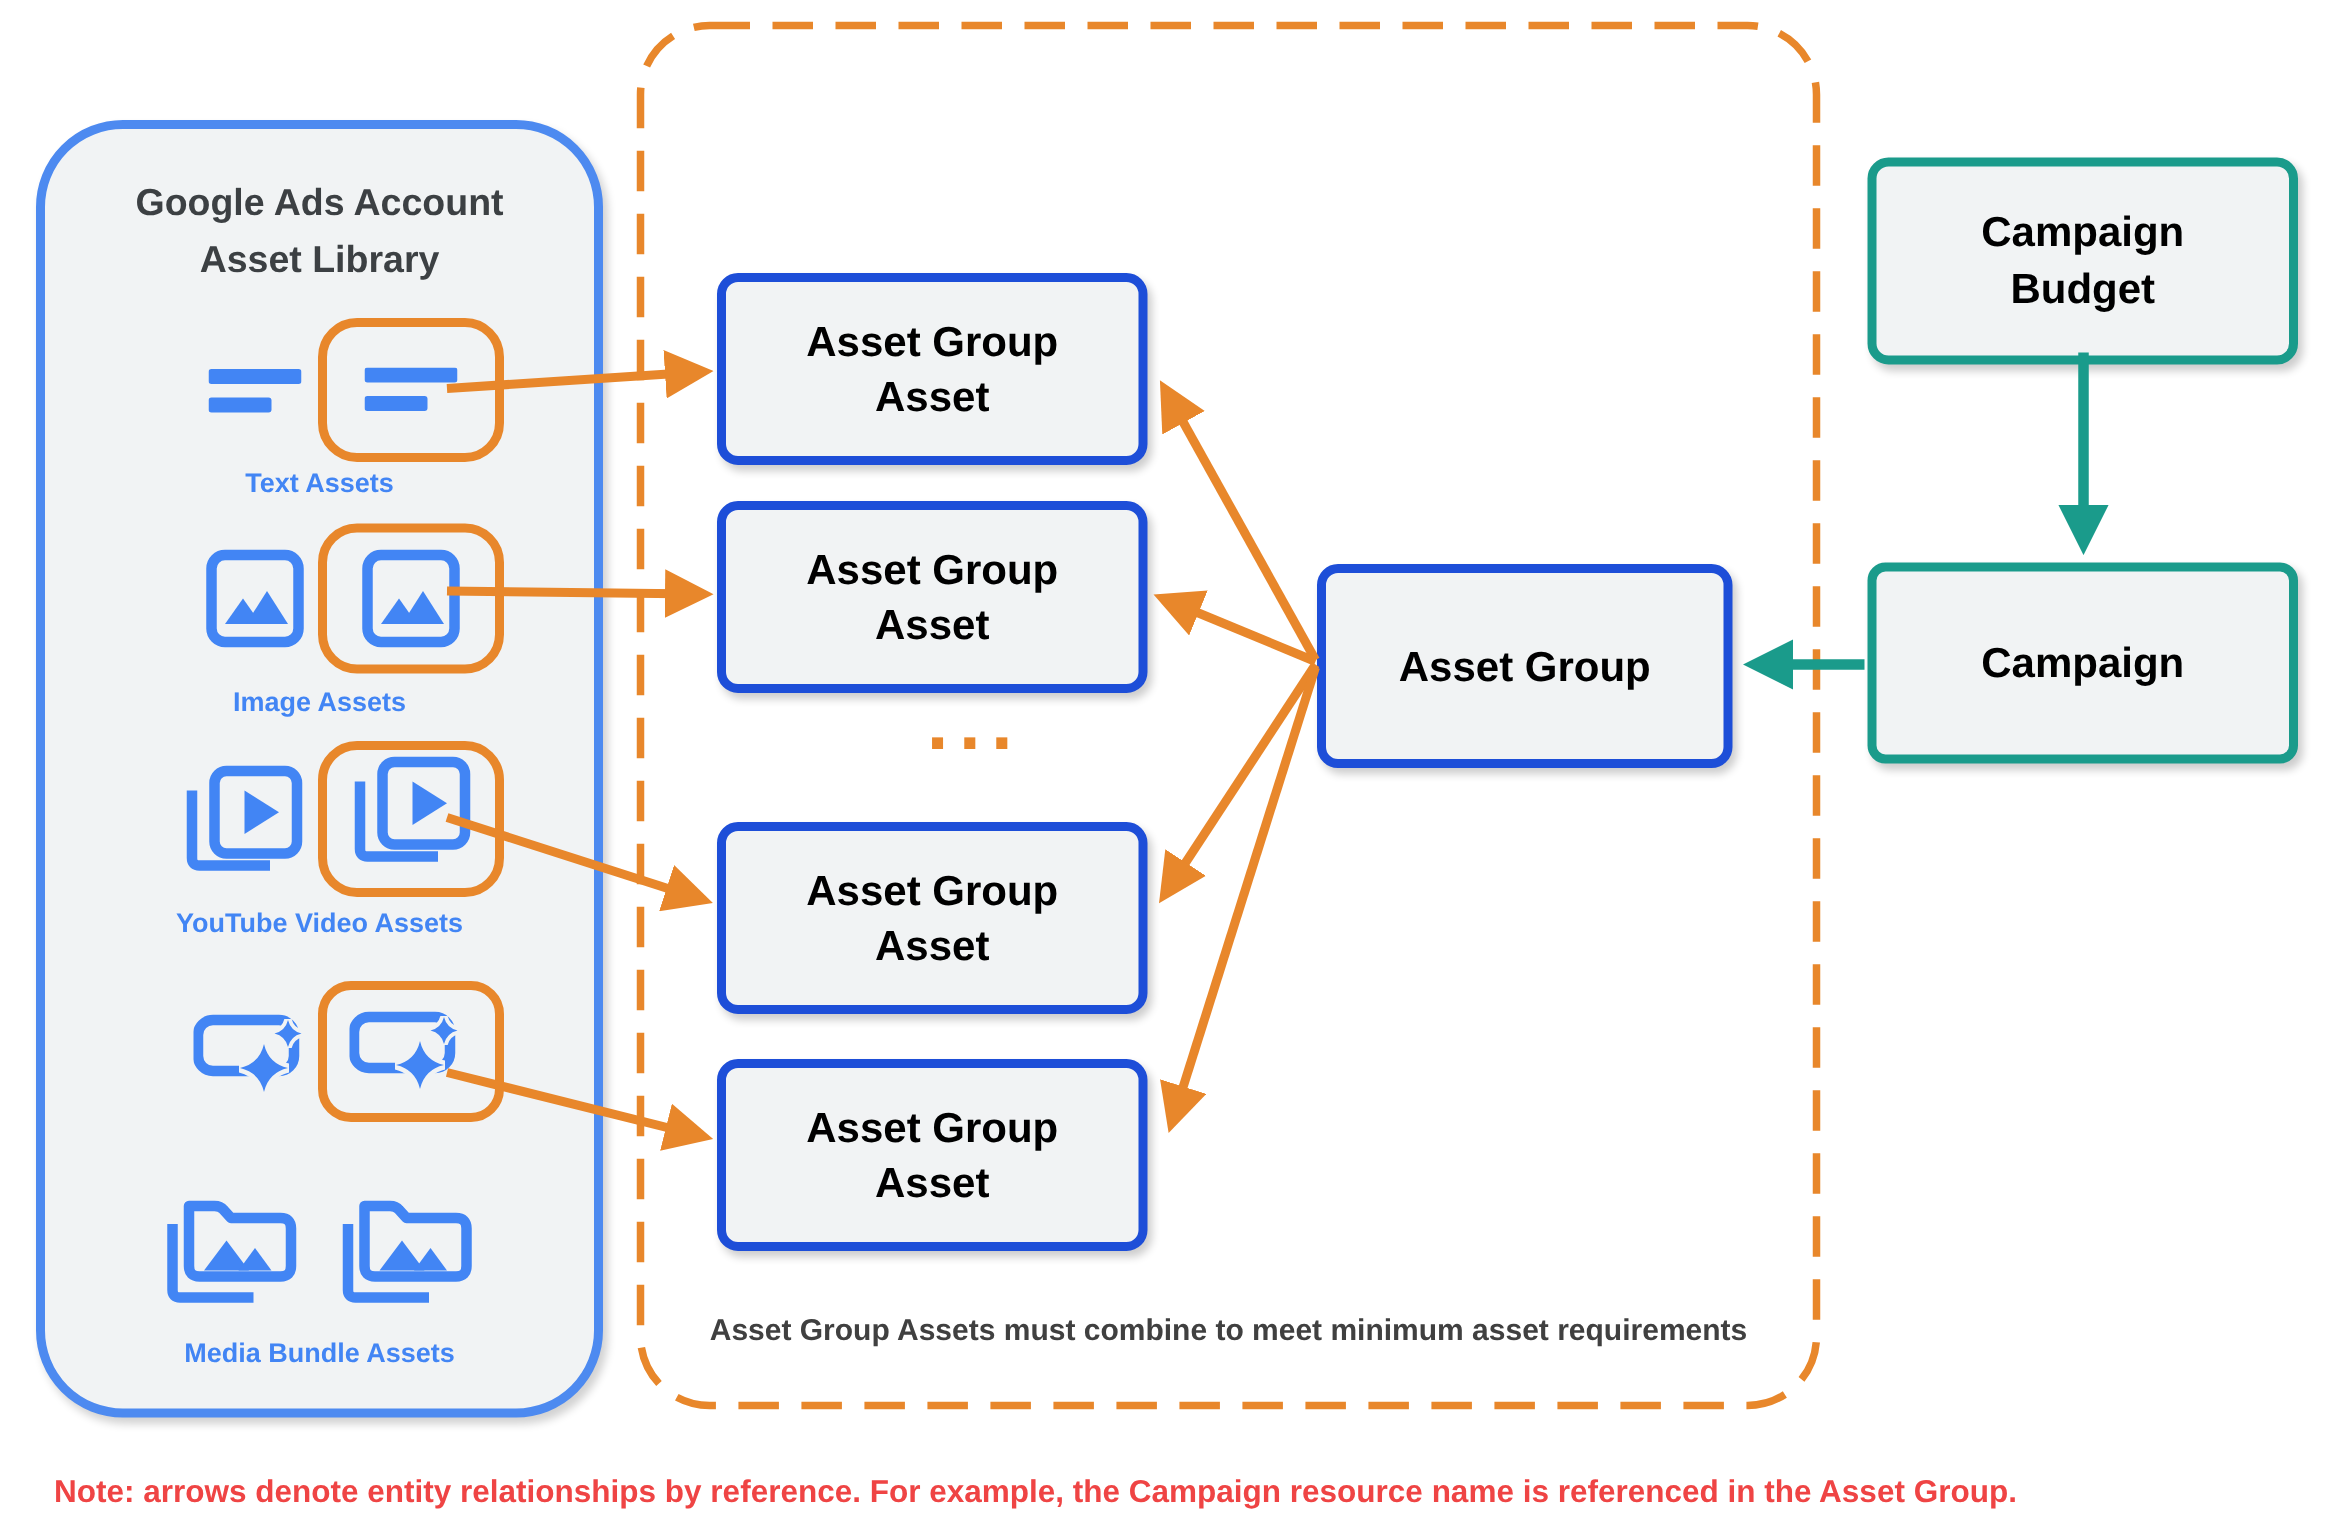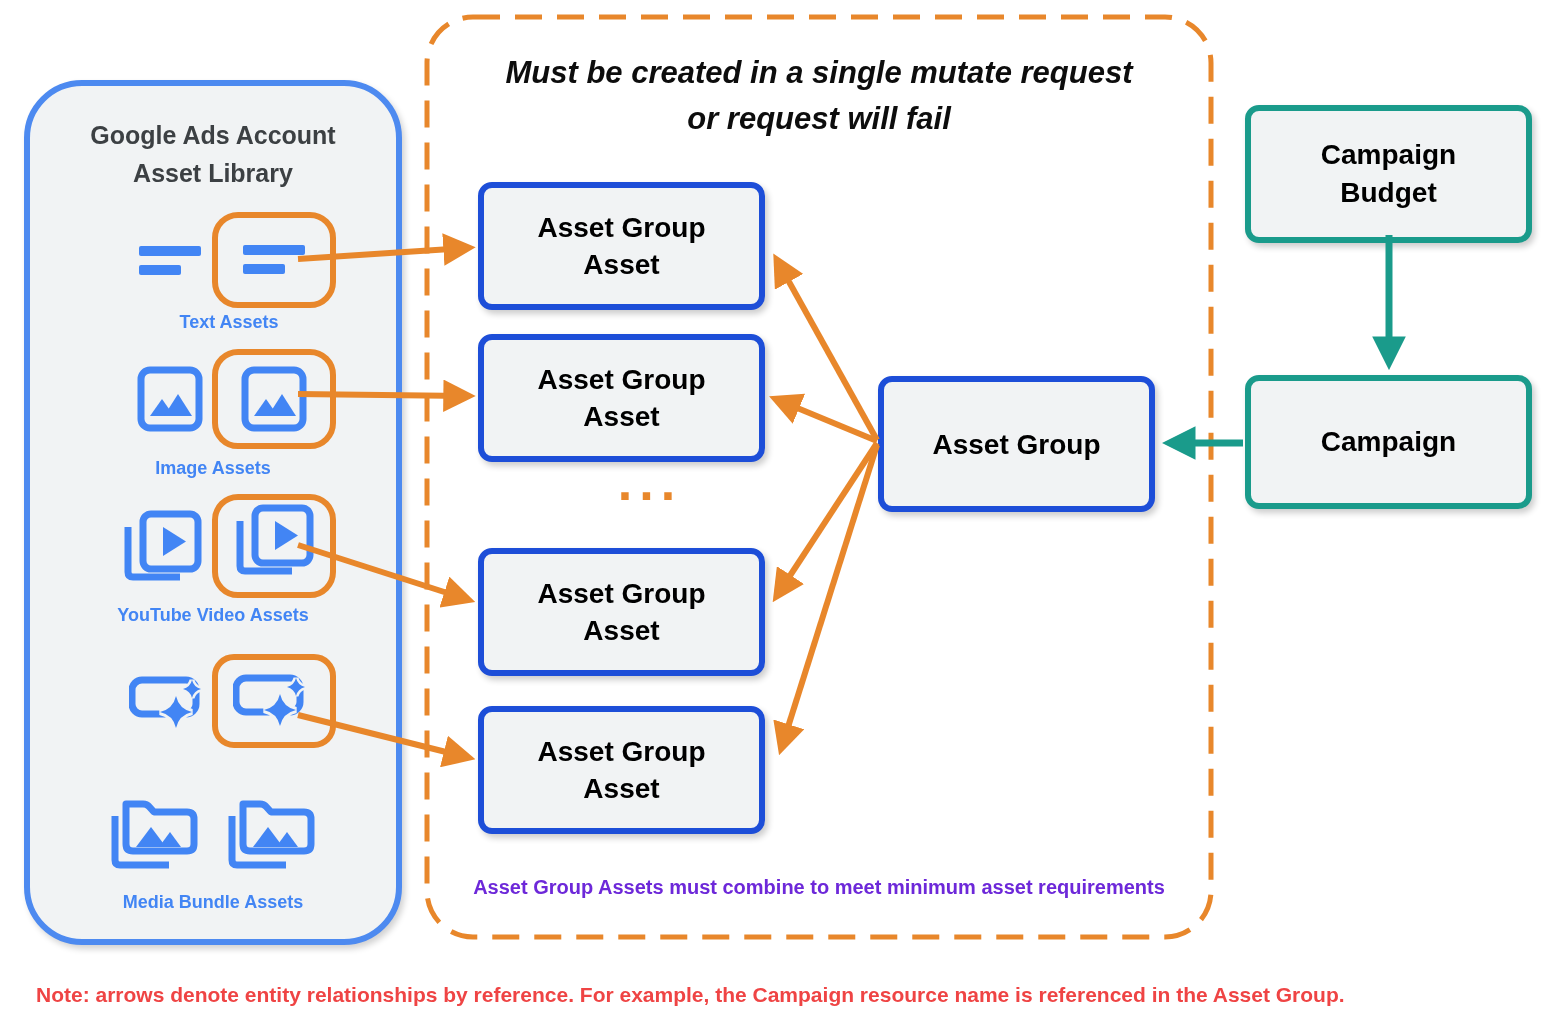--- a/index.html
+++ b/index.html
@@ -23,21 +23,21 @@
     font-weight:bold;color:#000000;box-shadow:3px 4px 6px rgba(0,0,0,0.2);}
   .node.orange{border:6px solid #1d4ed8;font-size:28px;line-height:37px;}
   .node.teal{border:6px solid #1A9B8B;font-size:28px;line-height:38px;}
   .node .wrap{width:210px;}
 
   .mutate-title{position:absolute;left:427px;top:50px;width:784px;text-align:center;
     color:#0d0d0d;font-weight:bold;font-style:italic;font-size:31px;line-height:46px;}
   .ellipsis{position:absolute;left:560px;top:452px;width:180px;text-align:center;
     color:#E8872B;font-weight:bold;font-size:52px;letter-spacing:7px;}
   .footnote{position:absolute;left:427px;top:876px;width:784px;text-align:center;
-    color:#6d28d9;font-weight:bold;font-size:20px;}
+    color:#404040;font-weight:bold;font-size:20px;}
   .bottom-note{position:absolute;left:36px;top:983px;width:1480px;
     color:#ef4444;font-weight:bold;font-size:21px;}
 
   svg.layer{position:absolute;left:0;top:0;pointer-events:none;}
 </style>
 </head>
 <body>
 
 <div id="stage">
 
@@ -56,21 +56,21 @@
         <rect x="0" y="0" width="62" height="10" rx="2" fill="#4285F4"></rect>
         <rect x="0" y="19" width="42" height="10" rx="2" fill="#4285F4"></rect>
       </svg>
     </div>
     <div class="icon-frame" style="left:182px;top:126px;width:112px;height:84px;">
       <svg width="62" height="30" viewBox="0 0 62 30">
         <rect x="0" y="0" width="62" height="10" rx="2" fill="#4285F4"></rect>
         <rect x="0" y="19" width="42" height="10" rx="2" fill="#4285F4"></rect>
       </svg>
     </div>
-    <div class="side-label" style="top:226px;padding-left:16px;">Text Assets</div>
+    <div class="side-label" style="top:226px;">Text Assets</div>
 
     <div class="icon-holder" style="left:107px;top:280px;width:66px;height:66px;">
       <svg width="66" height="66" viewBox="0 0 66 66">
         <rect x="4" y="4" width="58" height="58" rx="9" fill="none" stroke="#4285F4" stroke-width="7"></rect>
         <polygon points="13,50 25,33 37,50" fill="#4285F4"></polygon>
         <polygon points="27,50 41,28 55,50" fill="#4285F4"></polygon>
       </svg>
     </div>
     <div class="icon-frame" style="left:182px;top:263px;width:112px;height:88px;">
       <svg width="66" height="66" viewBox="0 0 66 66">
@@ -124,24 +124,20 @@
       <svg width="92" height="88" viewBox="0 0 92 88">
         <path d="M17,14 h17 q4,0 6,2.5 l5,5.5 h33 q7,0 7,7 v25 q0,7 -7,7 H24 q-7,0 -7,-7 Z" fill="none" stroke="#4285F4" stroke-width="7" stroke-linejoin="round"></path>
         <polygon points="27,57 42,37 57,57" fill="#4285F4"></polygon>
         <polygon points="50,57 61,42 72,57" fill="#4285F4"></polygon>
         <path d="M6,26 V70 Q6,75 11,75 H60" fill="none" stroke="#4285F4" stroke-width="7"></path>
       </svg>
     </div>
     <div class="side-label" style="top:806px;">Media Bundle  Assets</div>
   </div>
 
-  <div class="mutate-title">
-    <div>Must be created in a single mutate request</div>
-    <div>or request will fail</div>
-  </div>
 
   <div class="node orange" style="left:478px;top:182px;width:275px;height:116px;">
     <div class="wrap">Asset Group Asset</div>
   </div>
   <div class="node orange" style="left:478px;top:334px;width:275px;height:116px;">
     <div class="wrap">Asset Group Asset</div>
   </div>
   <div class="ellipsis">...</div>
   <div class="node orange" style="left:478px;top:548px;width:275px;height:116px;">
     <div class="wrap">Asset Group Asset</div>
@@ -152,21 +148,21 @@
 
   <div class="node orange" style="left:878px;top:376px;width:265px;height:124px;">
     <div>Asset Group</div>
   </div>
 
   <div class="footnote">Asset Group Assets must combine to meet minimum asset requirements</div>
 
   <div class="node teal" style="left:1245px;top:105px;width:275px;height:126px;">
     <div class="wrap" style="width:190px;">Campaign Budget</div>
   </div>
-  <div class="node teal" style="left:1245px;top:375px;width:275px;height:122px;">
+  <div class="node teal" style="left:1245px;top:375px;width:275px;height:122px;border-radius:12px;">
     <div>Campaign</div>
   </div>
 
   <div class="bottom-note">Note: arrows denote entity relationships by reference. For example, the Campaign resource name is referenced in the Asset Group.</div>
 
   <svg class="layer" width="1552" height="1017">
     <defs>
       <marker id="ah-o" viewBox="0 0 10 10" refX="7" refY="5" markerWidth="5.4" markerHeight="5.4" orient="auto">
         <path d="M0,0 L10,5 L0,10 z" fill="#E8872B"></path>
       </marker>

